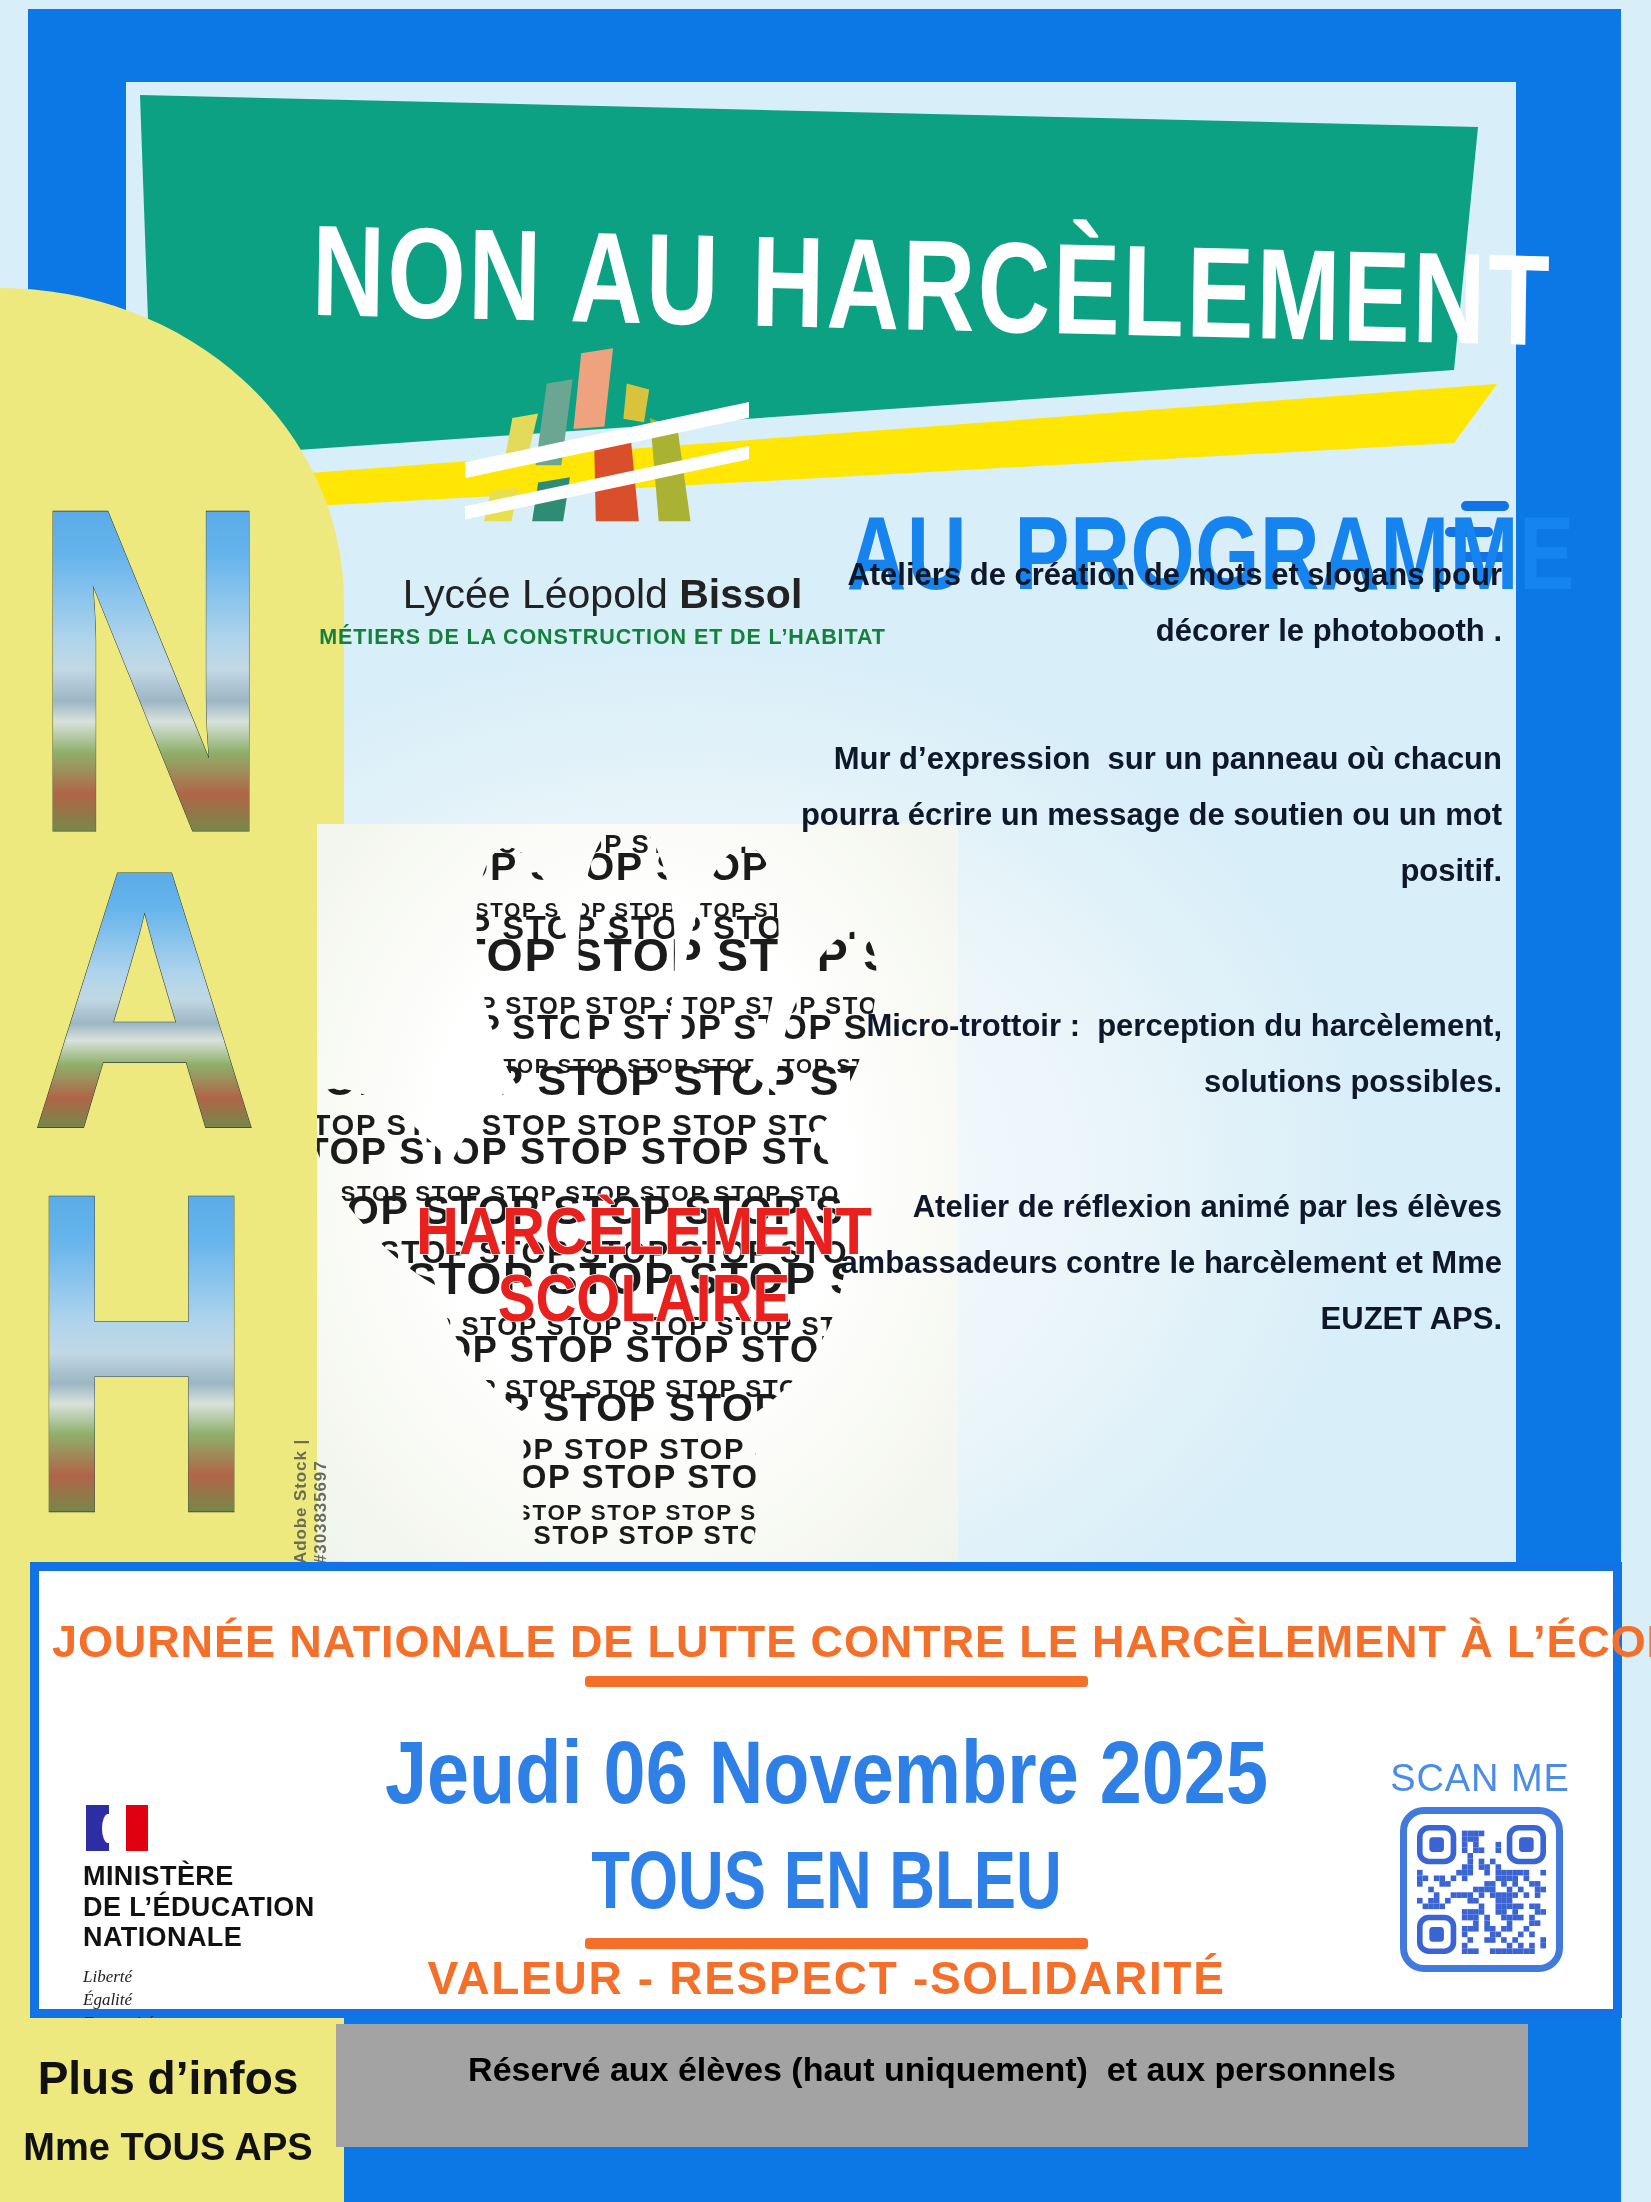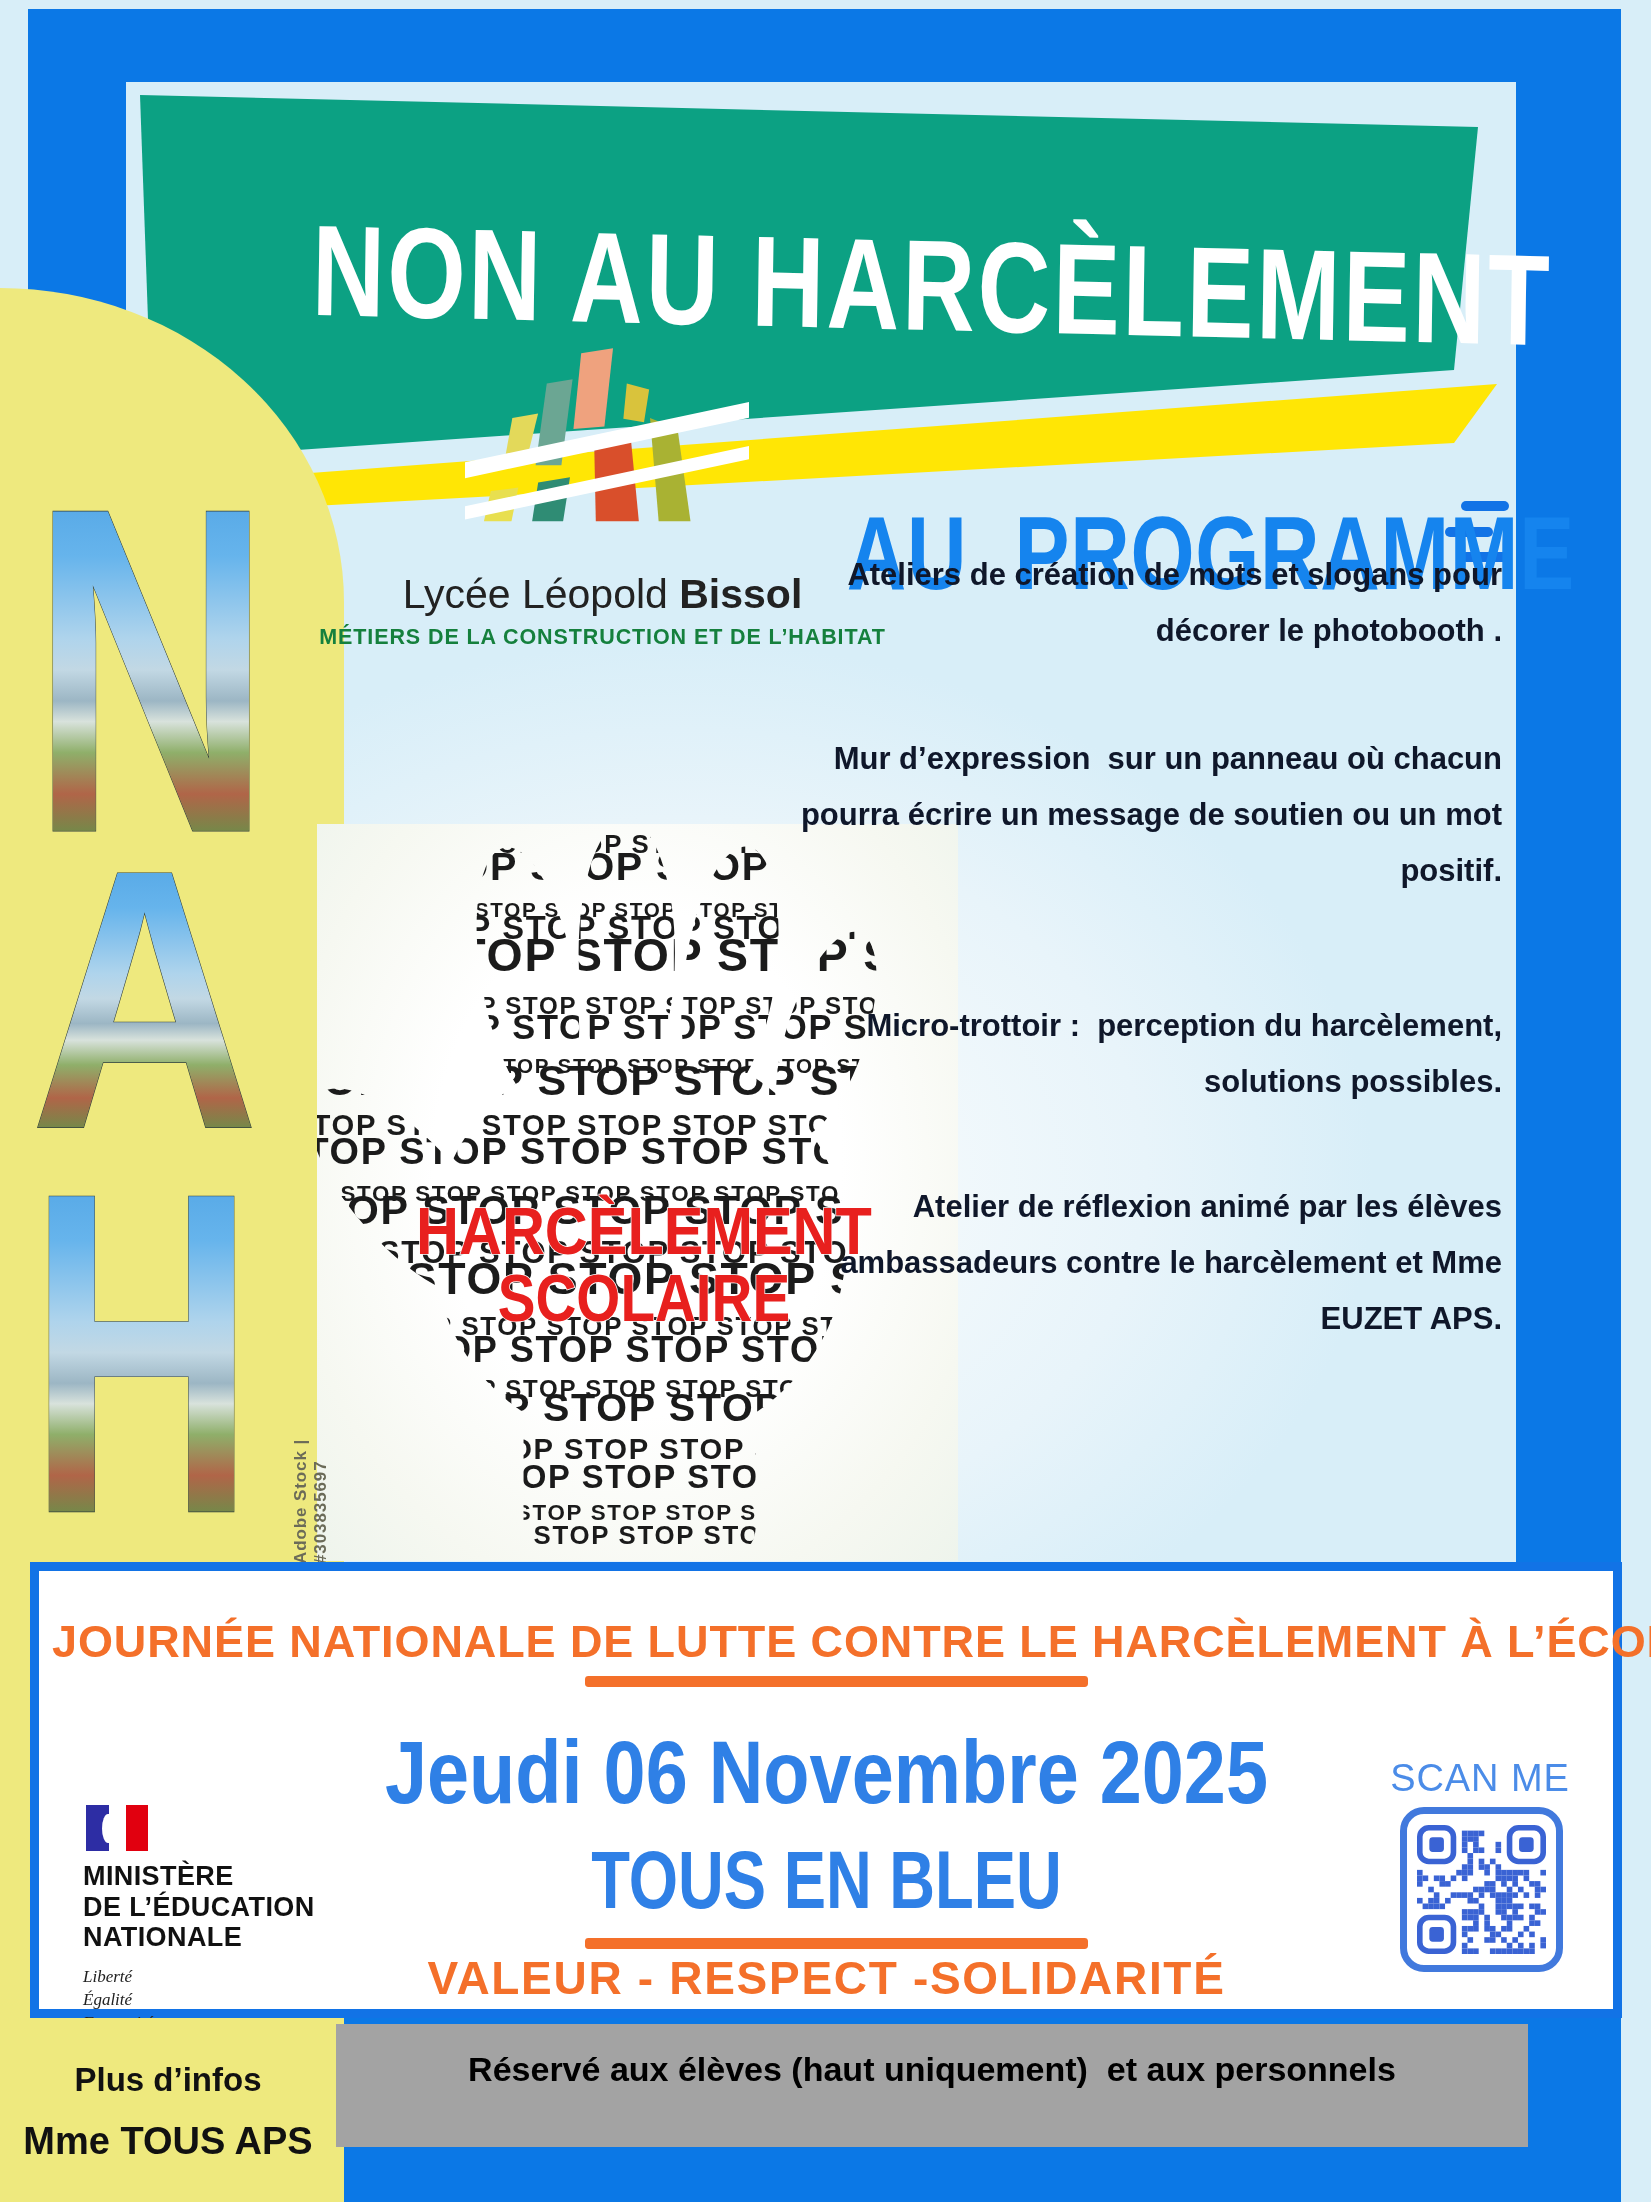--- a/index.html
+++ b/index.html
@@ -74,21 +74,21 @@
   .ministry-name{margin-top:10.3px;color:#111;font-weight:bold;font-size:27px;line-height:1.12;letter-spacing:0.4px;}
   .motto{margin-top:13.8px;font-family:"Liberation Serif",serif;font-style:italic;
     font-size:17px;color:#222;line-height:1.35;}
 
   .scan-label{left:1351px;top:1757px;width:258px;text-align:center;color:#4b8ce8;font-size:38px;letter-spacing:0.9px;}
   .qr-wrap{left:1400px;top:1807px;width:163px;height:165px;border:7.7px solid #4179dd;
     border-radius:24px;background:#fff;box-sizing:border-box;display:flex;align-items:center;justify-content:center;}
 
   .bottom-yellow{left:0;top:2018px;width:336px;height:185px;background:#eee97e;
     color:#111;text-align:center;font-weight:bold;}
-  .more1{margin-top:43px;font-size:33px;}
+  .more1{margin-top:33px;font-size:46px;}
   .more2{margin-top:20.6px;font-size:38px;}
   .bottom-strip{left:336px;top:2024px;width:1192px;height:123px;background:#a3a3a3;
     display:flex;align-items:flex-start;justify-content:center;}
   .reserved{margin-top:26px;color:#000;font-weight:bold;font-size:34px;white-space:pre-wrap;}
 </style>
 </head>
 <body>
 
 <div class="page">
 

